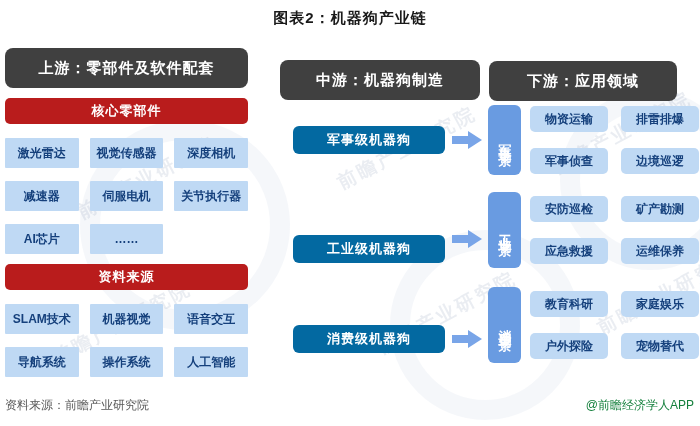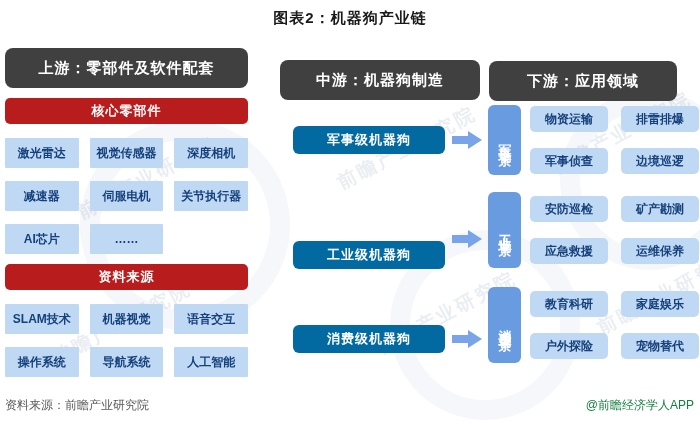--- a/index.html
+++ b/index.html
@@ -93,29 +93,29 @@
       <div class="item">伺服电机</div>
       <div class="item">关节执行器</div>
       <div class="item">AI芯片</div>
       <div class="item">……</div>
     </div>
     <div class="sub-header second">资料来源</div>
     <div class="grid3">
       <div class="item">SLAM技术</div>
       <div class="item">机器视觉</div>
       <div class="item">语音交互</div>
+      <div class="item">导航系统</div>
       <div class="item">操作系统</div>
-      <div class="item">导航系统</div>
       <div class="item">人工智能</div>
     </div>
   </div>
 
   <div class="col-header mid-header">中游：机器狗制造</div>
   <div class="mid-box" style="top:126px;">军事级机器狗</div>
-  <div class="mid-box" style="top:241px;">工业级机器狗</div>
+  <div class="mid-box" style="top:235px;">工业级机器狗</div>
   <div class="mid-box" style="top:325px;">消费级机器狗</div>
 
   <div class="arrow" style="top:131px;">
       <div class="bar"></div>
       <div class="head"></div>
     </div>
   <div class="arrow" style="top:230px;">
       <div class="bar"></div>
       <div class="head"></div>
     </div>

